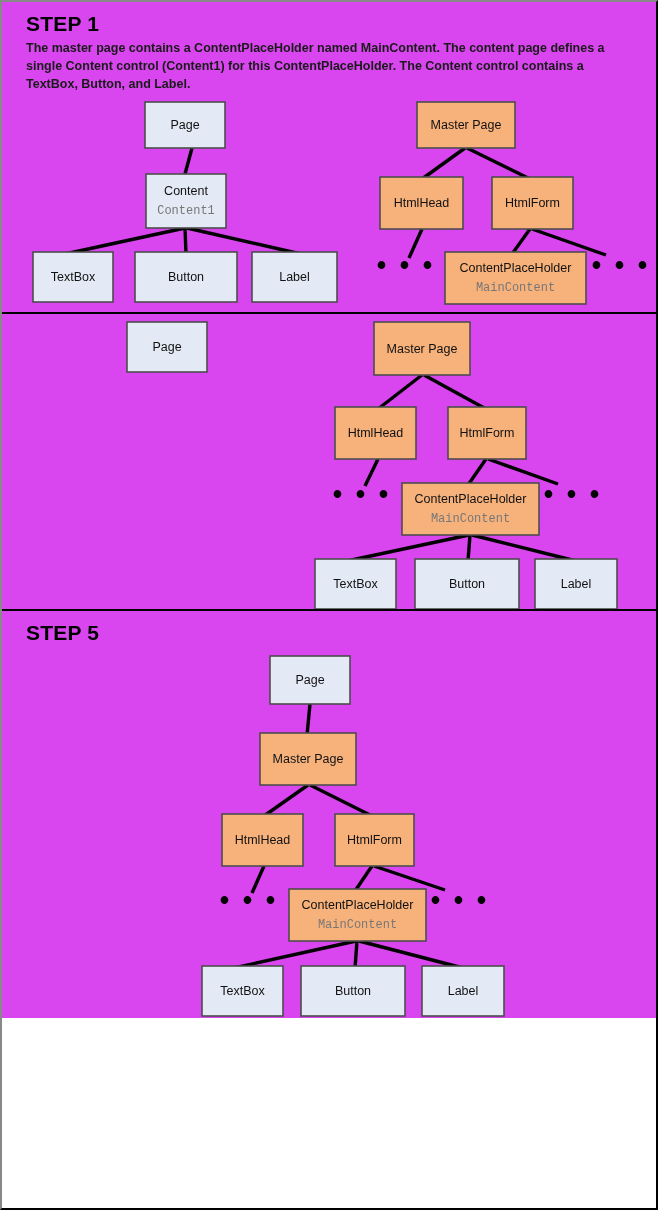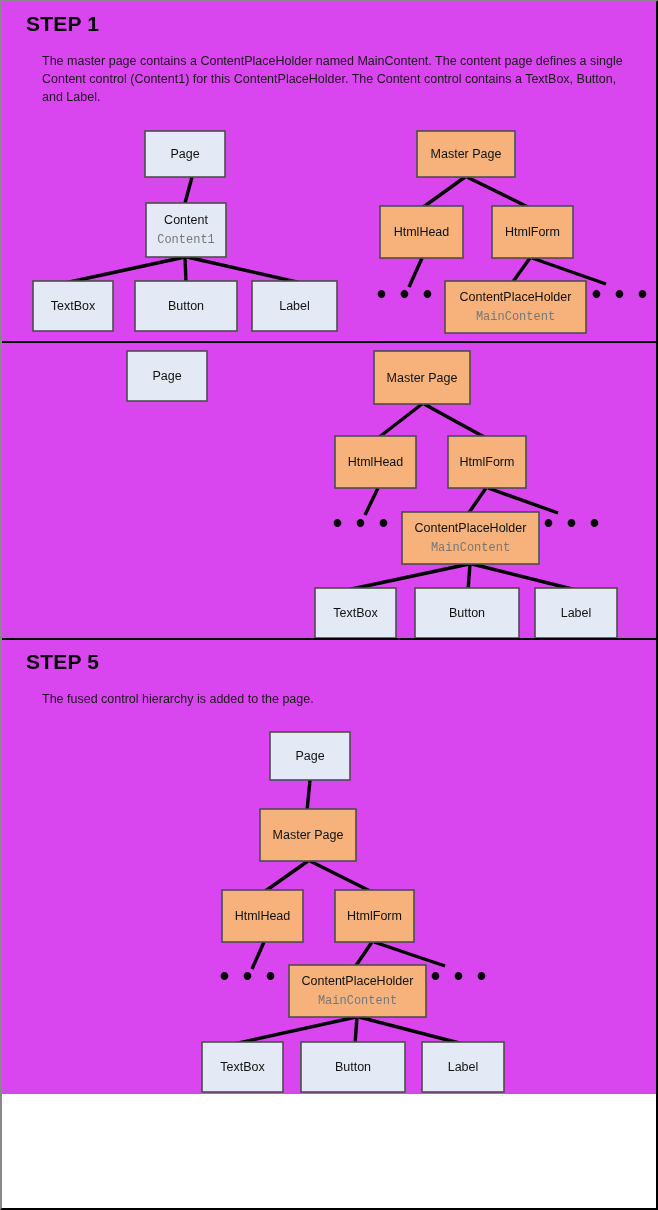--- a/index.html
+++ b/index.html
@@ -39,23 +39,24 @@
     font-weight: bold;
     color: #000000;
     letter-spacing: 0.2px;
     margin: 0 0 3px 0;
     line-height: 1.15;
   }
   .step-desc {
     font-size: 12.5px;
     color: #1a1a1a;
     line-height: 1.45;
-    margin: 16px;
+    margin: 0;
     max-width: 600px;
     white-space: pre-line;
+    font-weight: bold;
   }
   .diagram {
     display: block;
   }
   .node-rect-blue {
     fill: #e4eaf5;
     stroke: #4d4d4d;
     stroke-width: 1.6;
   }
   .node-rect-orange {
@@ -197,21 +198,20 @@
           </g>
           <g>
             <rect class="node-rect-blue" x="533" y="245" width="82" height="50"></rect>
             <text class="node-label" x="574" y="271">Label</text>
           </g>
         </svg>
       </div>
       <div class="section">
         <div class="sec-head">
           <div class="step-title">STEP 5</div>
-          <div class="step-desc">The fused control hierarchy is added to the page.</div>
         </div>
         <svg class="diagram" width="654" height="370" viewBox="0 0 654 370">
           <line class="edge" x1="308" y1="56" x2="305" y2="87"></line>
           <line class="edge" x1="306" y1="137" x2="262" y2="168"></line>
           <line class="edge" x1="308" y1="137" x2="370" y2="168"></line>
           <line class="edge" x1="262" y1="218" x2="250" y2="245"></line>
           <line class="edge" x1="370" y1="218" x2="353" y2="243"></line>
           <line class="edge" x1="372" y1="218" x2="443" y2="242"></line>
           <line class="edge" x1="354" y1="293" x2="232" y2="320"></line>
           <line class="edge" x1="355" y1="293" x2="353" y2="320"></line>

